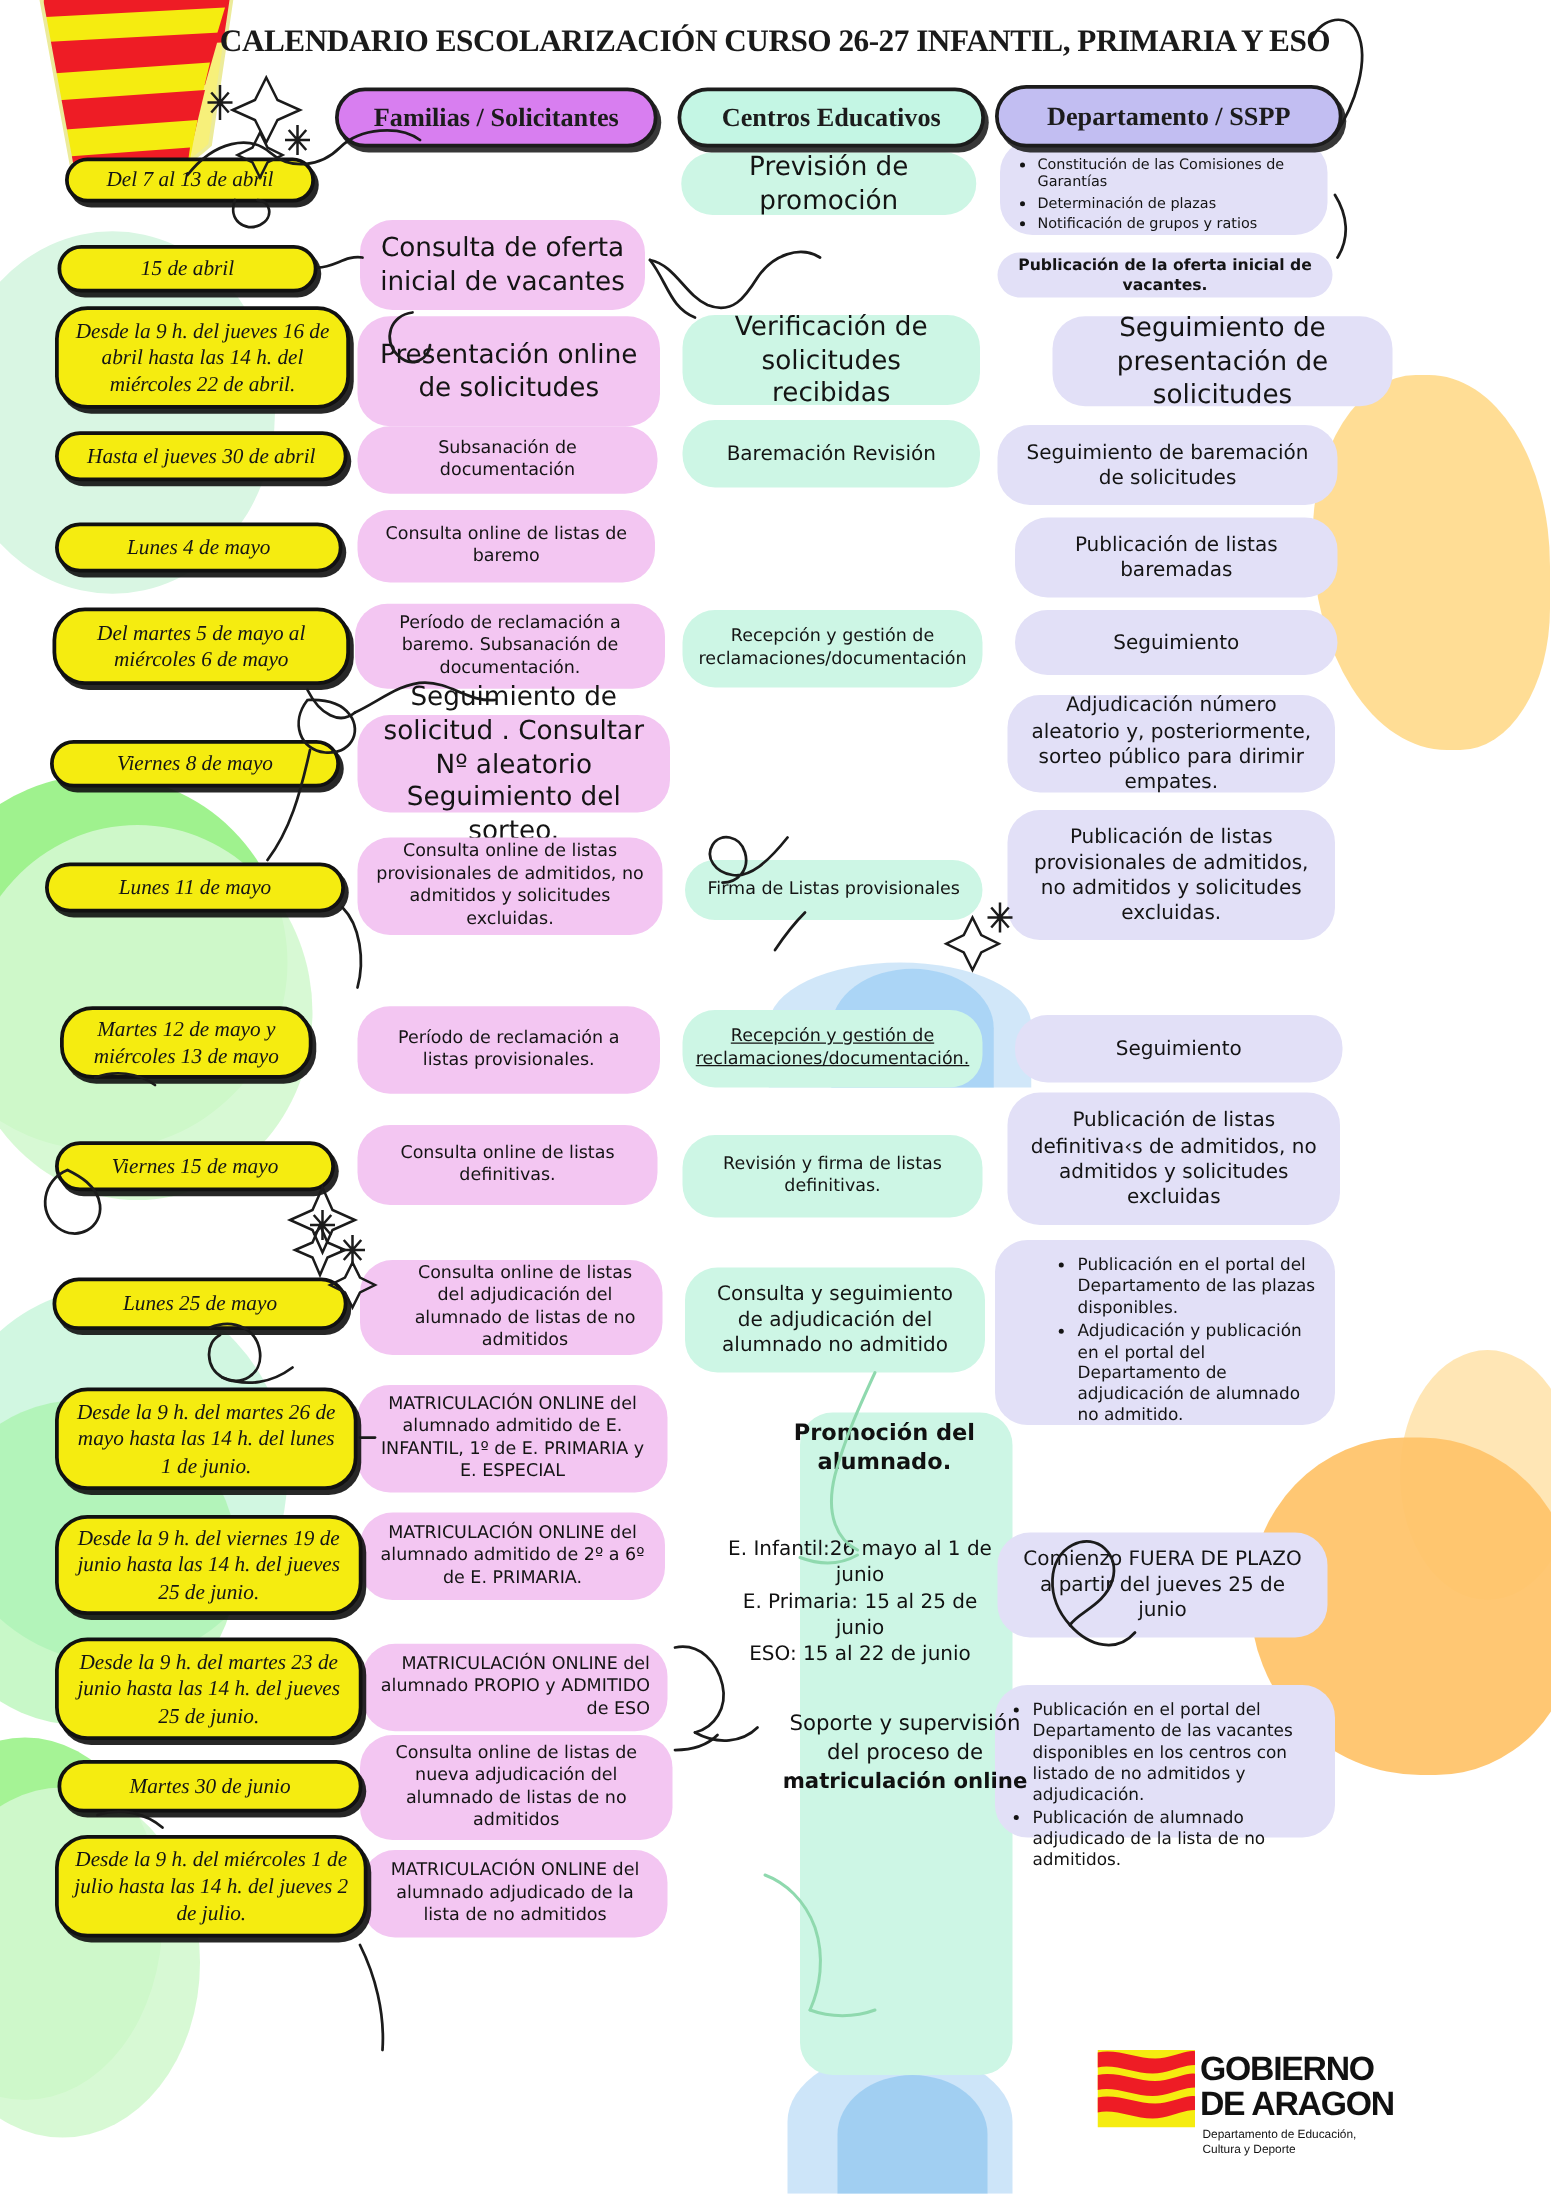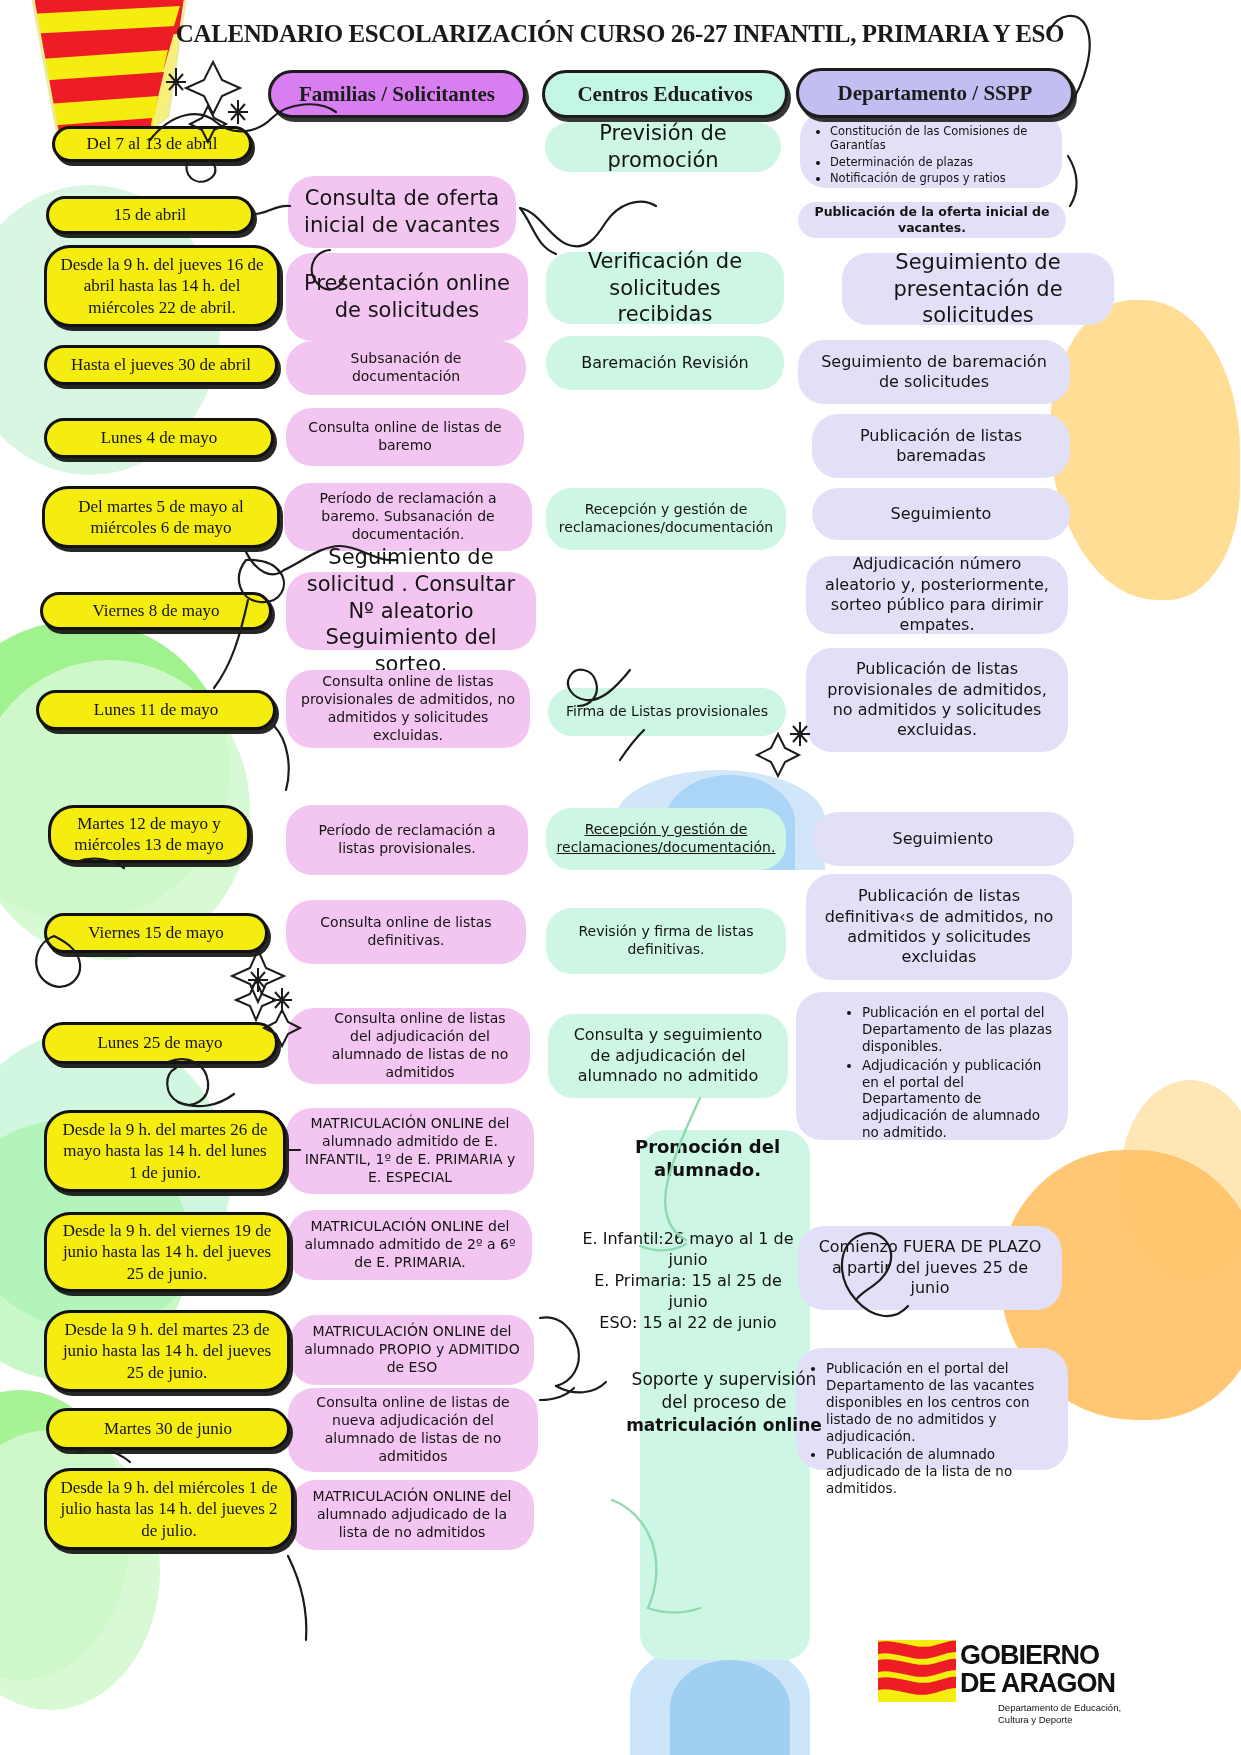--- a/index.html
+++ b/index.html
@@ -70,20 +70,21 @@
     border-radius:26px;
     box-shadow:3px 4px 0 rgba(15,15,15,.9);
     display:flex;align-items:center;justify-content:center;
     text-align:center;
     font-family:"Liberation Serif", serif;
     font-size:17px;
     line-height:1.25;
     color:#141414;
     padding:4px 10px;
     box-sizing:border-box;
+    font-style:italic;
   }
 
   
   .soft{
     position:absolute;z-index:4;
     border-radius:26px;
     display:flex;align-items:center;justify-content:center;
     text-align:center;
     color:#141414;
     font-family:"DejaVu Sans", sans-serif;
@@ -115,21 +116,21 @@
   .bullets.sm li{font-size:13.5px;}
 
   .bold{font-weight:bold;}
 
   
   .doodles{position:absolute;left:0;top:0;width:1241px;height:1755px;z-index:7;pointer-events:none;}
 
   
   .gob{position:absolute;left:878px;top:1640px;width:250px;height:95px;z-index:6;}
   .gob-txt{position:absolute;left:82px;top:2px;font-family:"Liberation Sans", sans-serif;font-weight:bold;font-size:27px;line-height:1.02;letter-spacing:-1px;color:#111;}
-  .gob-sub{position:absolute;left:84px;top:62px;font-family:"Liberation Sans", sans-serif;font-size:9.5px;line-height:1.25;color:#111;margin-left:36px;}
+  .gob-sub{position:absolute;left:84px;top:62px;font-family:"Liberation Sans", sans-serif;font-size:9.5px;line-height:1.25;color:#111;}
 </style>
 </head>
 <body>
 
 <div id="root">
 
   <div class="blob blob-green-1"></div>
   <div class="blob blob-green-2"></div>
   <div class="blob blob-green-3"></div>
   <div class="blob blob-green-4"></div>
@@ -193,21 +194,21 @@
   <div class="soft pink sm" style="left:286px; top:341px; width:240px; height:54px;">Subsanación de documentación</div>
   <div class="soft pink sm" style="left:286px; top:408px; width:238px; height:58px;">Consulta online de listas de baremo</div>
   <div class="soft pink sm" style="left:284px; top:483px; width:248px; height:68px;">Período de reclamación a baremo. Subsanación de documentación.</div>
   <div class="soft pink big" style="left:286px; top:572px; width:250px; height:78px;">Seguimiento de solicitud . Consultar Nº aleatorio Seguimiento del sorteo.</div>
   <div class="soft pink sm" style="left:286px; top:670px; width:244px; height:78px;">Consulta online de listas provisionales de admitidos, no admitidos y solicitudes excluidas.</div>
   <div class="soft pink sm" style="left:286px; top:805px; width:242px; height:70px;">Período de reclamación a listas provisionales.</div>
   <div class="soft pink sm" style="left:286px; top:900px; width:240px; height:64px;">Consulta online de listas definitivas.</div>
   <div class="soft pink sm" style="left:288px; top:1008px; width:242px; height:76px;padding-left:36px;">Consulta online de listas del adjudicación del alumnado de listas de no admitidos</div>
   <div class="soft pink sm" style="left:286px; top:1108px; width:248px; height:86px;">MATRICULACIÓN ONLINE del alumnado admitido de E. INFANTIL, 1º de E. PRIMARIA y E. ESPECIAL</div>
   <div class="soft pink sm" style="left:288px; top:1210px; width:244px; height:70px;">MATRICULACIÓN ONLINE del alumnado admitido de 2º a 6º de E. PRIMARIA.</div>
-  <div class="soft pink sm" style="left:290px; top:1315px; width:244px; height:70px;">MATRICULACIÓN ONLINE del alumnado PROPIO y ADMITIDO de ESO</div>
+  <div class="soft pink sm" style="left:290px; top:1315px; width:244px; height:70px;text-align:right;">MATRICULACIÓN ONLINE del alumnado PROPIO y ADMITIDO de ESO</div>
   <div class="soft pink sm" style="left:288px; top:1388px; width:250px; height:84px;">Consulta online de listas de nueva adjudicación del alumnado de listas de no admitidos</div>
   <div class="soft pink sm" style="left:290px; top:1480px; width:244px; height:70px;">MATRICULACIÓN ONLINE del alumnado adjudicado de la lista de no admitidos</div>
 
   <div class="soft mint big" style="left:545px; top:122px; width:236px; height:50px;">Previsión de promoción</div>
   <div class="soft mint big" style="left:546px; top:252px; width:238px; height:72px;">Verificación de solicitudes recibidas</div>
   <div class="soft mint mid" style="left:546px; top:336px; width:238px; height:54px;">Baremación Revisión</div>
   <div class="soft mint sm" style="left:546px; top:488px; width:240px; height:62px;">Recepción y gestión de reclamaciones/documentación</div>
   <div class="soft mint sm" style="left:548px; top:688px; width:238px; height:48px;">Firma de Listas provisionales</div>
   <div class="soft mint sm" style="left:546px; top:808px; width:240px; height:62px;text-decoration:underline;">Recepción y gestión de reclamaciones/documentación.</div>
   <div class="soft mint sm" style="left:546px; top:908px; width:240px; height:66px;">Revisión y firma de listas definitivas.</div>

